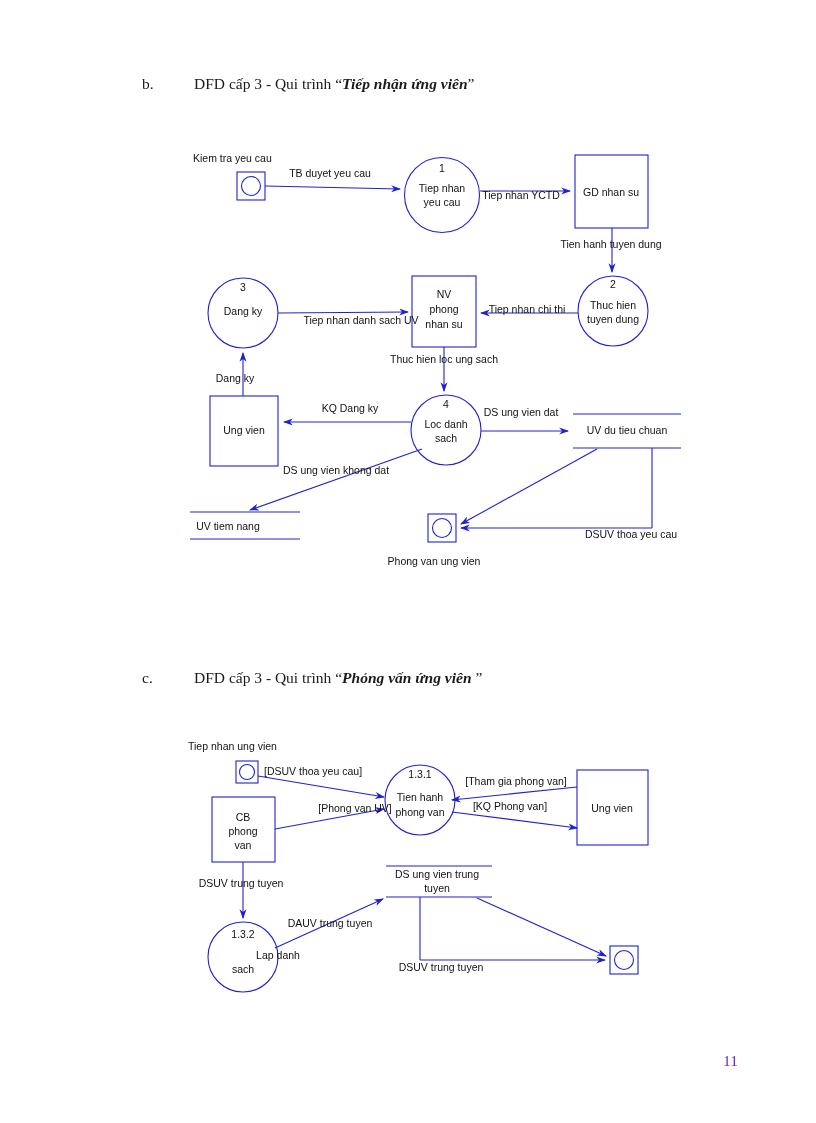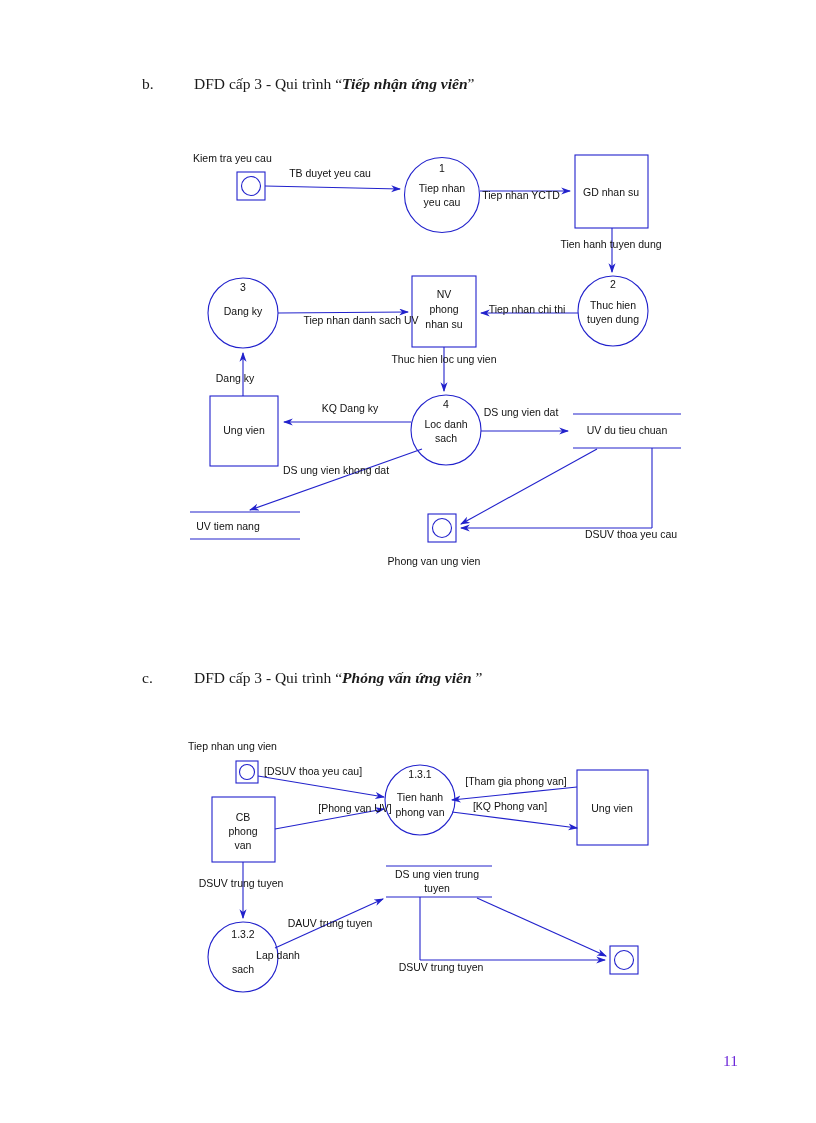--- a/index.html
+++ b/index.html
@@ -208,21 +208,21 @@
   <div class="lbl center" style="left:243px; top:305px;">Dang ky</div>
 
   <div class="lbl center" style="left:343px; top:314px;margin-left:18px;">Tiep nhan danh sach UV</div>
 
   <div class="lbl center" style="left:444px; top:288px;">NV</div>
   <div class="lbl center" style="left:444px; top:303px;">phong</div>
   <div class="lbl center" style="left:444px; top:318px;">nhan su</div>
 
   <div class="lbl center" style="left:527px; top:303px;">Tiep nhan chi thi</div>
 
-  <div class="lbl center" style="left:444px; top:353px;">Thuc hien loc ung vien</div>
+  <div class="lbl center" style="left:444px; top:353px;">Thuc hien loc ung sach</div>
 
   <div class="lbl center" style="left:235px; top:372px;">Dang ky</div>
 
   <div class="lbl center" style="left:244px; top:424px;">Ung vien</div>
 
   <div class="lbl center" style="left:350px; top:402px;">KQ Dang ky</div>
 
   <div class="lbl center" style="left:446px; top:398px;">4</div>
   <div class="lbl center" style="left:446px; top:418px;">Loc danh</div>
   <div class="lbl center" style="left:446px; top:432px;">sach</div>

